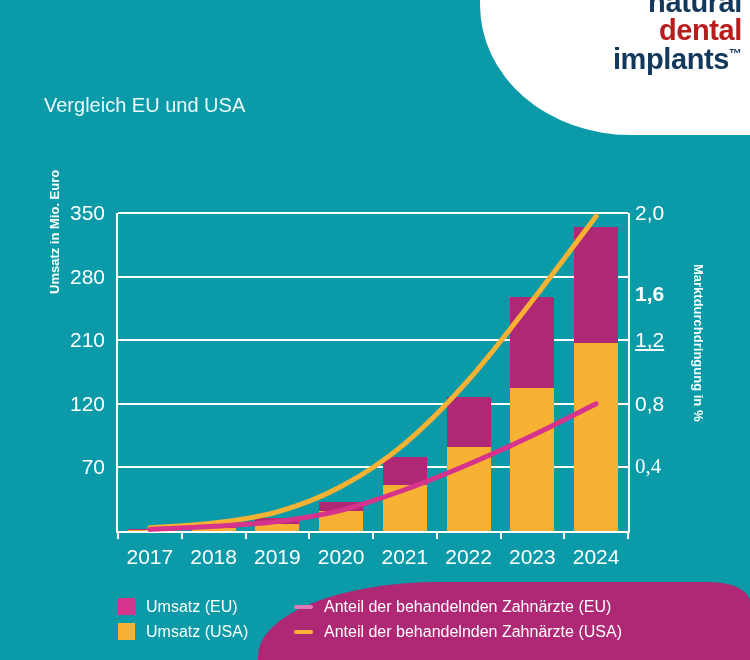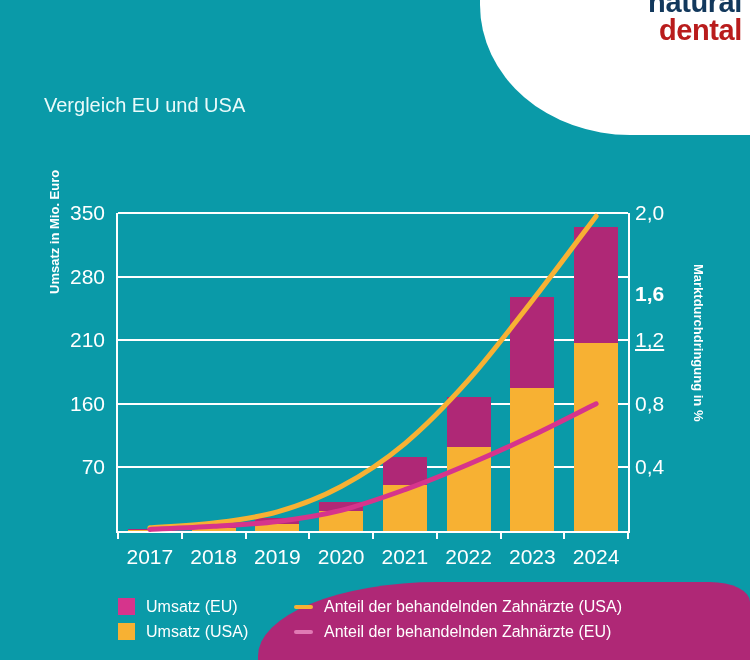--- a/index.html
+++ b/index.html
@@ -225,20 +225,21 @@
 </style>
 </head>
 <body>
 
 <div id="root">
 
   <div class="logo-panel">
     <div class="logo-text">
       <div class="logo-l1">natural</div>
       <div class="logo-l2">dental</div>
+      <div class="logo-l3"><span>implants</span><span class="logo-tm">™</span></div>
     </div>
   </div>
 
   <div class="title-block">
     <p class="sub-title">Vergleich EU und USA</p>
   </div>
 
   <div class="chart-wrap">
     <div class="ylabel-left">Umsatz in Mio. Euro</div>
     <div class="ylabel-right">Marktdurchdringung in %</div>
@@ -250,27 +251,27 @@
 
       <div id="gridlines">
           <div class="gridline" style="top: 253.4px;"></div>
           <div class="gridline" style="top: 189.8px;"></div>
           <div class="gridline" style="top: 126.2px;"></div>
           <div class="gridline" style="top: 62.6px;"></div>
           <div class="gridline" style="top: -1px;"></div>
         </div>
       <div id="yticks-left">
           <div class="ytick left" style="top: 243.4px;">70</div>
-          <div class="ytick left" style="top: 179.8px;">160</div>
+          <div class="ytick left" style="top: 179.8px;">120</div>
           <div class="ytick left" style="top: 116.2px;">210</div>
           <div class="ytick left" style="top: 52.6px;">280</div>
           <div class="ytick left" style="top: -11px;">350</div>
         </div>
       <div id="yticks-right">
-          <div class="ytick right" style="top: 243.4px;">0,4</div>
+          <div class="ytick right" style="top: 243.4px; font-family: Liberation Serif, serif;">0,4</div>
           <div class="ytick right" style="top: 179.8px;">0,8</div>
           <div class="ytick right" style="top: 116.2px; text-decoration: underline;">1,2</div>
           <div class="ytick right" style="top: 70px; font-weight: bold;">1,6</div>
           <div class="ytick right" style="top: -11px;">2,0</div>
         </div>
 
       <div class="bars" id="bars">
           <div class="bar-group" style="left: 9.875px; width: 44px; height: 1.81714px;">
             <div class="seg seg-usa" style="bottom: 0px; height: 0.908571px; background: rgb(247, 177, 51);"></div>
             <div class="seg seg-eu" style="bottom: 0.908571px; height: 0.908571px; background: rgb(175, 40, 118);"></div>
@@ -342,22 +343,22 @@
       <span class="legend-label">Umsatz (EU)</span>
     </div>
     <div class="legend-row">
       <span class="sw-box sw-usa"></span>
       <span class="legend-label">Umsatz (USA)</span>
     </div>
   </div>
 
   <div class="legend-right">
     <div class="legend-row">
+      <span class="sw-line sw-line-eu"></span>
+      <span class="legend-label">Anteil der behandelnden Zahnärzte (EU)</span>
+    </div>
+    <div class="legend-row">
       <span class="sw-line sw-line-usa"></span>
       <span class="legend-label">Anteil der behandelnden Zahnärzte (USA)</span>
     </div>
-    <div class="legend-row">
-      <span class="sw-line sw-line-eu"></span>
-      <span class="legend-label">Anteil der behandelnden Zahnärzte (EU)</span>
-    </div>
   </div>
 
 </div>
 
 </body></html>

